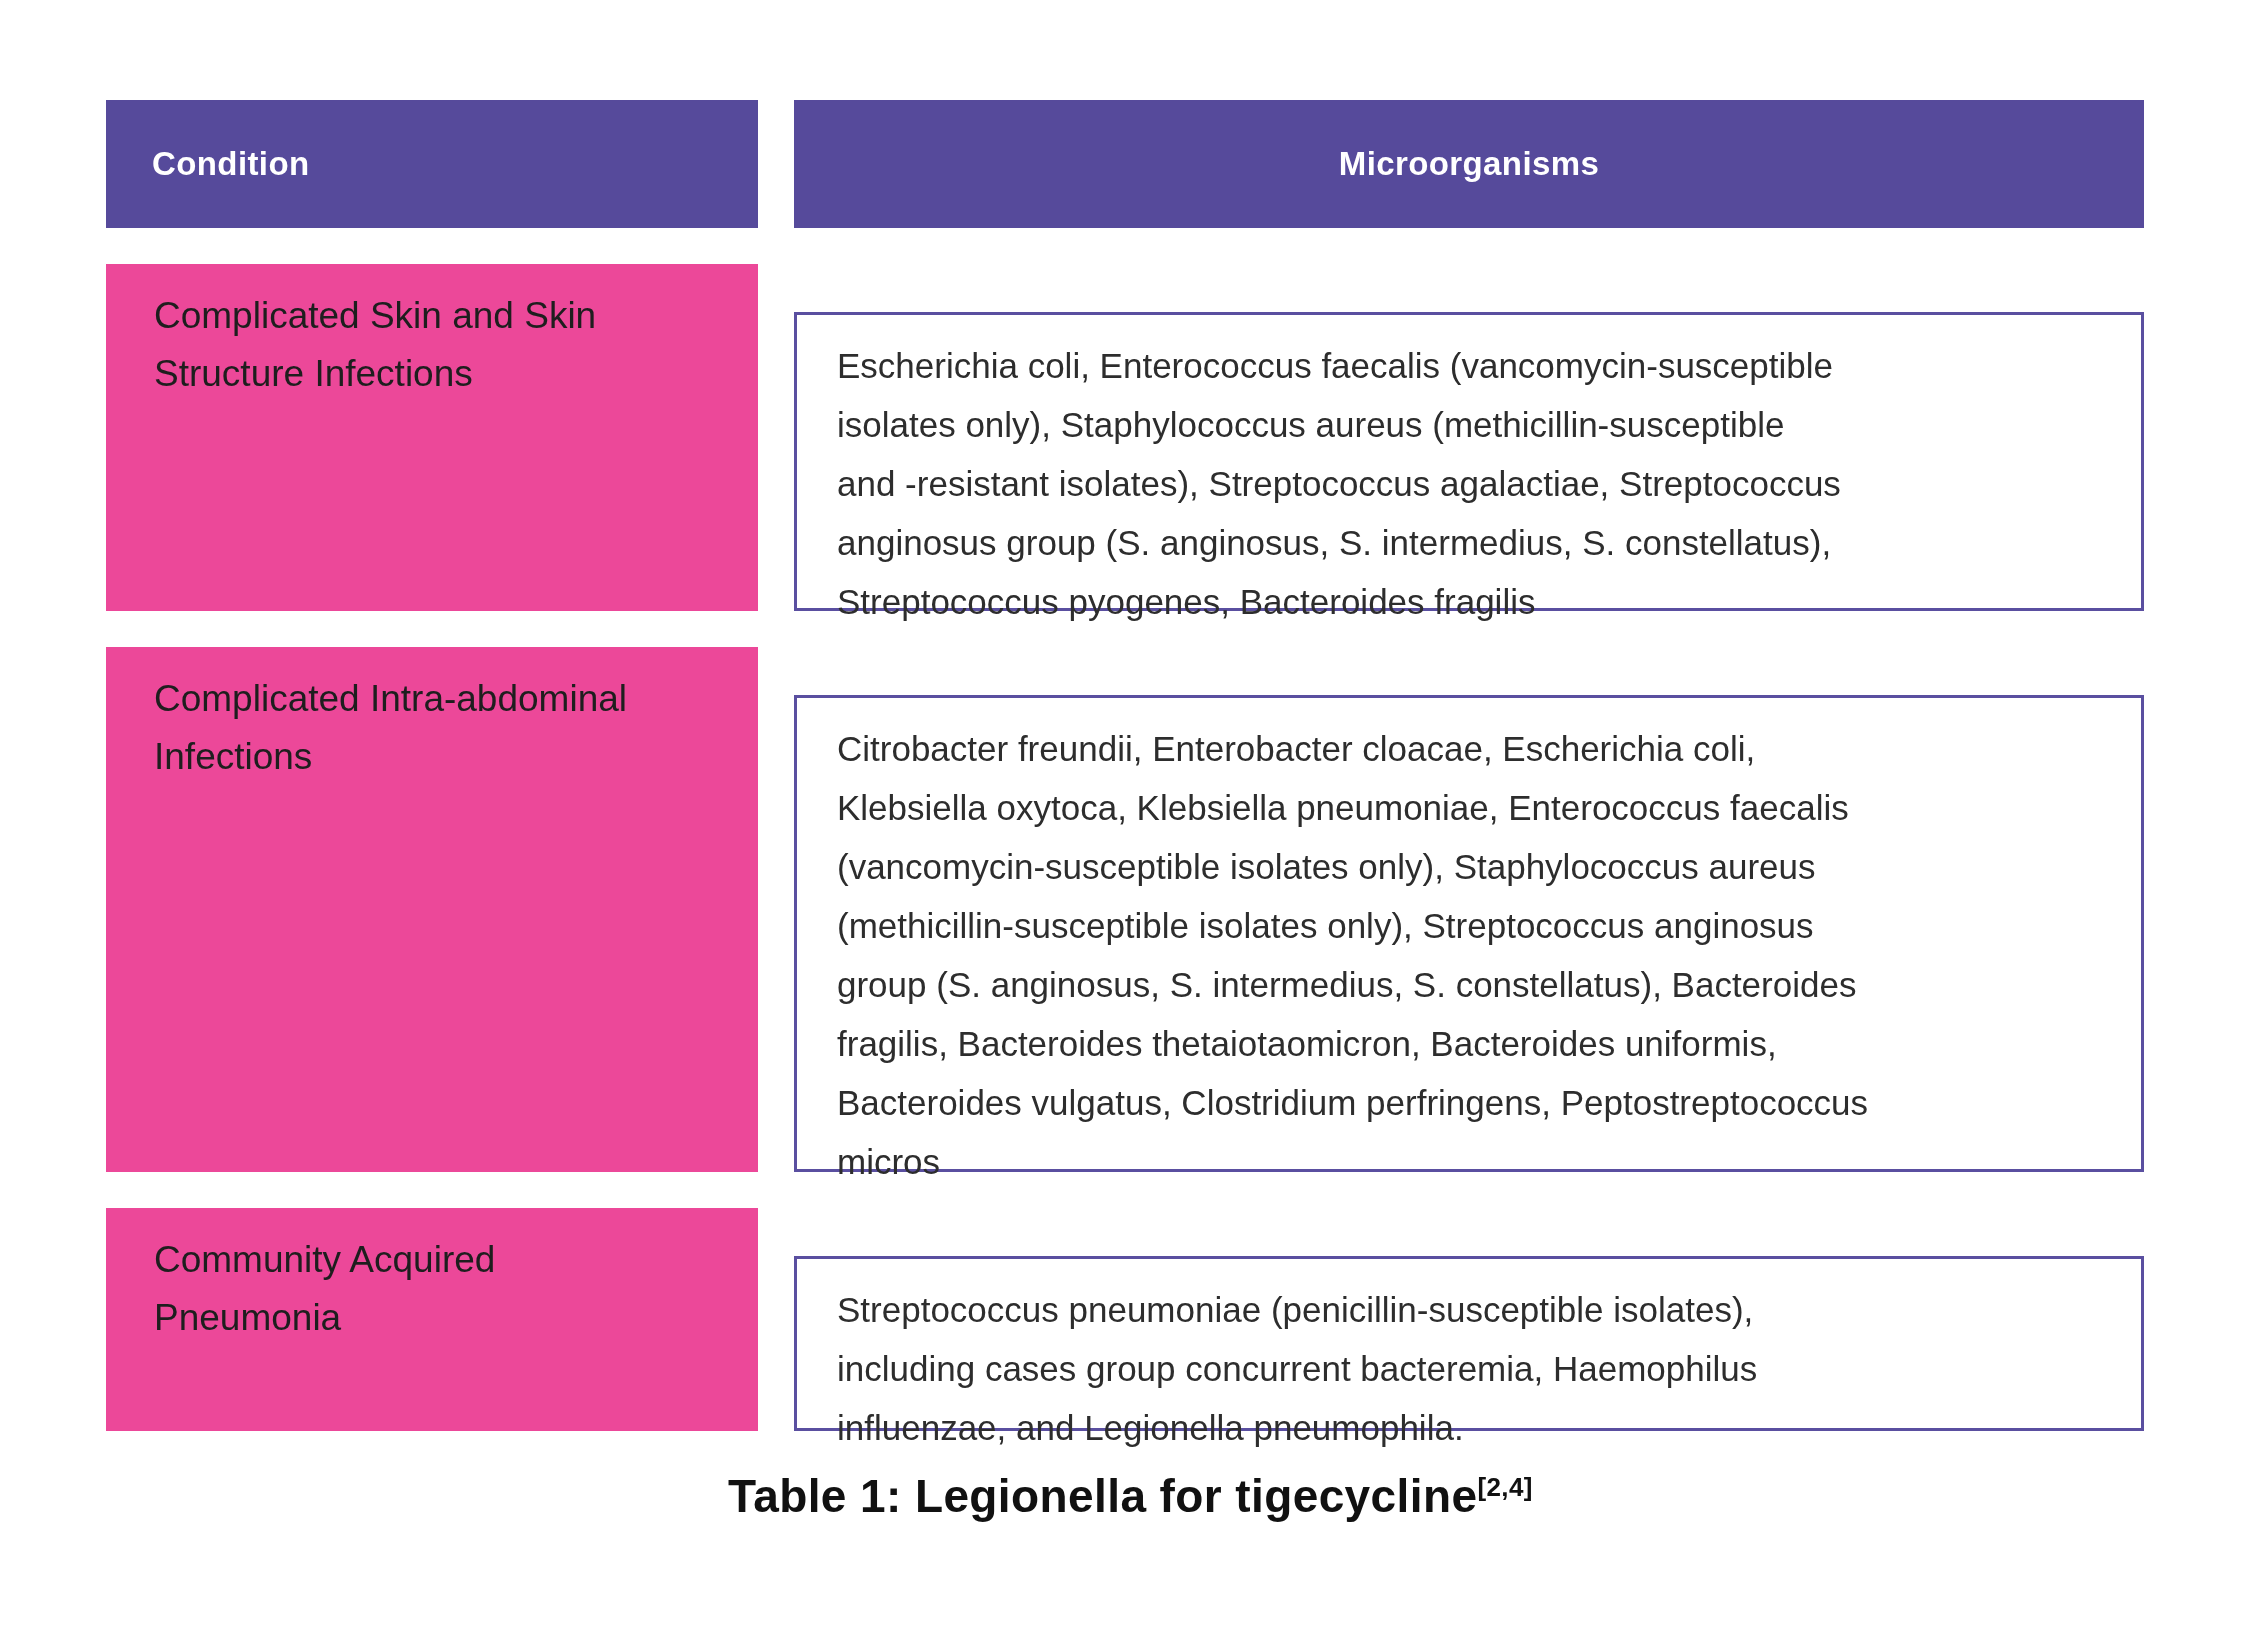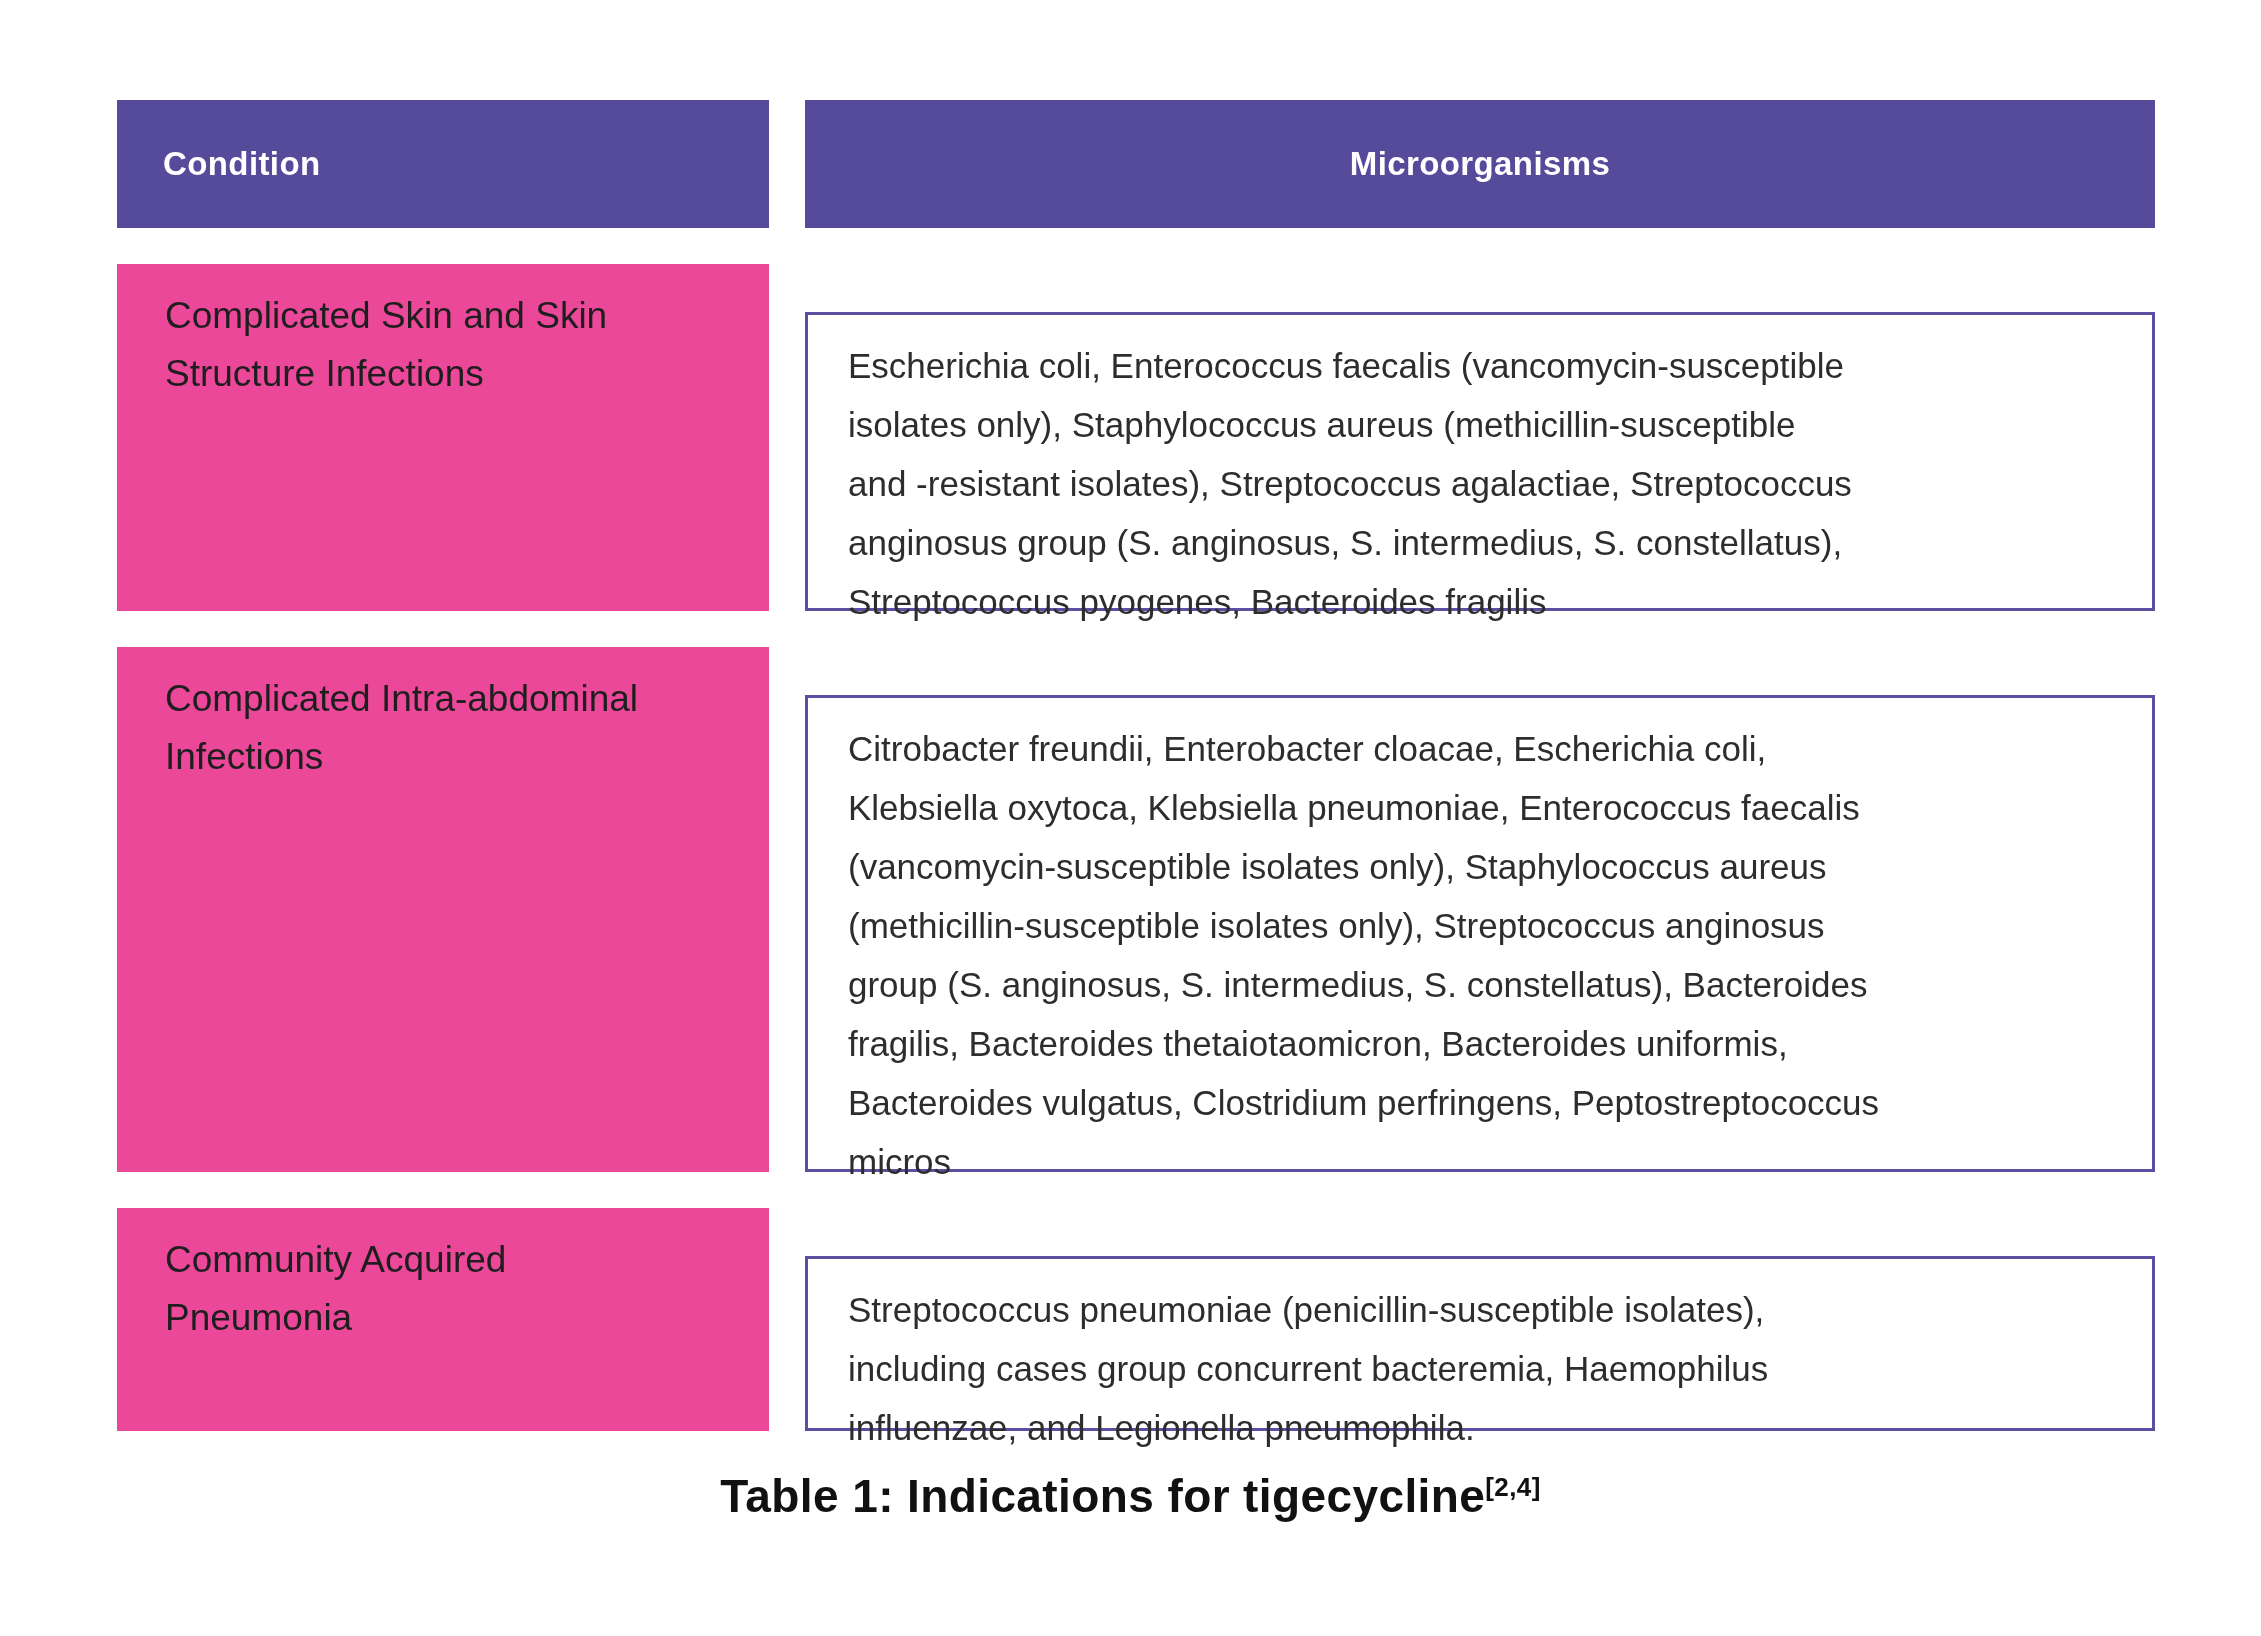--- a/index.html
+++ b/index.html
@@ -14,21 +14,21 @@
     overflow: hidden;
   }
   .figure {
     position: relative;
     width: 2261px;
     height: 1636px;
     background: #ffffff;
   }
   .tbl {
     position: absolute;
-    left: 117px;
+    left: 106px;
     top: 100px;
     display: grid;
     grid-template-columns: 652px 1350px;
     grid-template-rows: 128px 347px 525px 223px;
     column-gap: 25.4px;
     row-gap: 17.5px;
     gap: 36px;
   }
   .th {
     background: #564A9B;
@@ -111,16 +111,16 @@
 
     <div class="td-cond">Community Acquired
 Pneumonia</div>
     <div class="td-micro">Streptococcus pneumoniae (penicillin-susceptible isolates),
 including cases group concurrent bacteremia, Haemophilus
 influenzae, and Legionella pneumophila.</div>
 
   </div>
 
   <div class="caption">
-    <span>Table 1: Indications for tigecycline</span><sup>[2,4]</sup>
+    <span>Table 1: Legionella for tigecycline</span><sup>[2,4]</sup>
   </div>
 </div>
 
 
 </body></html>

